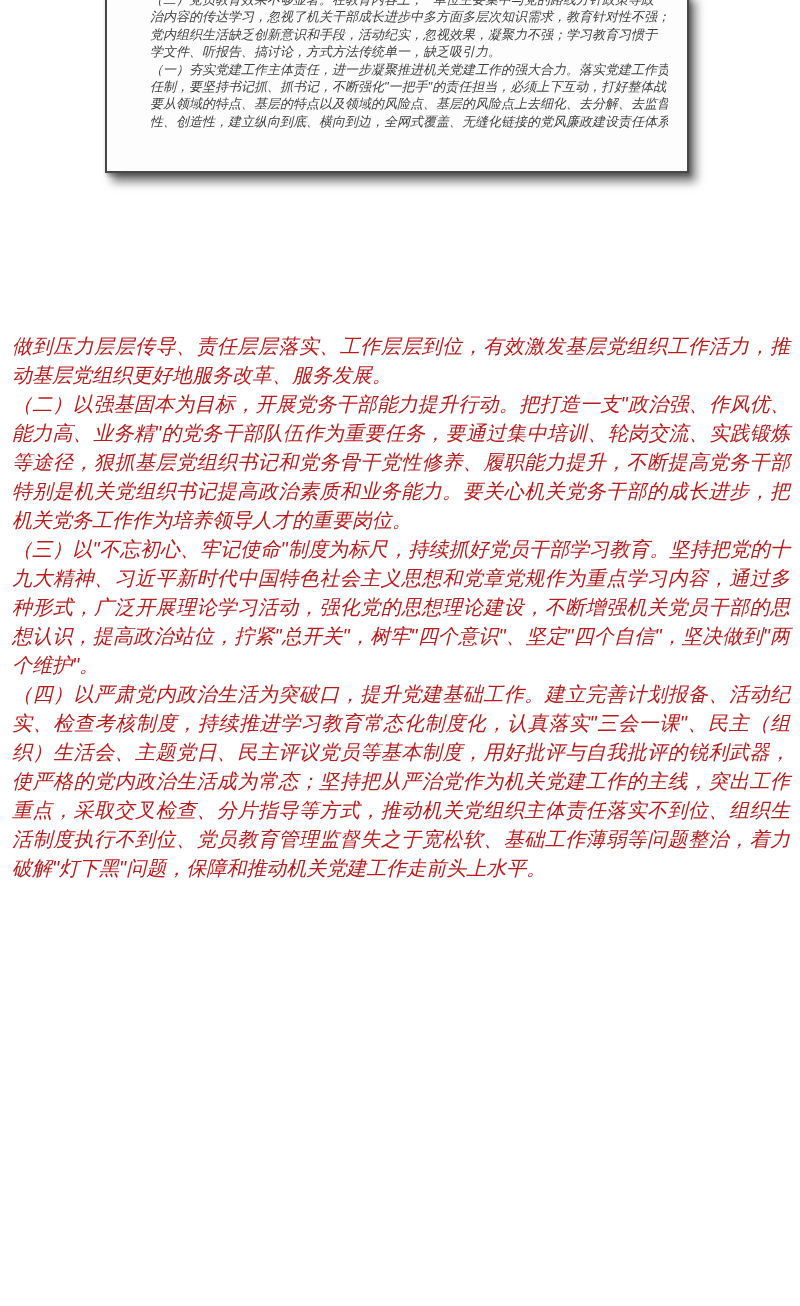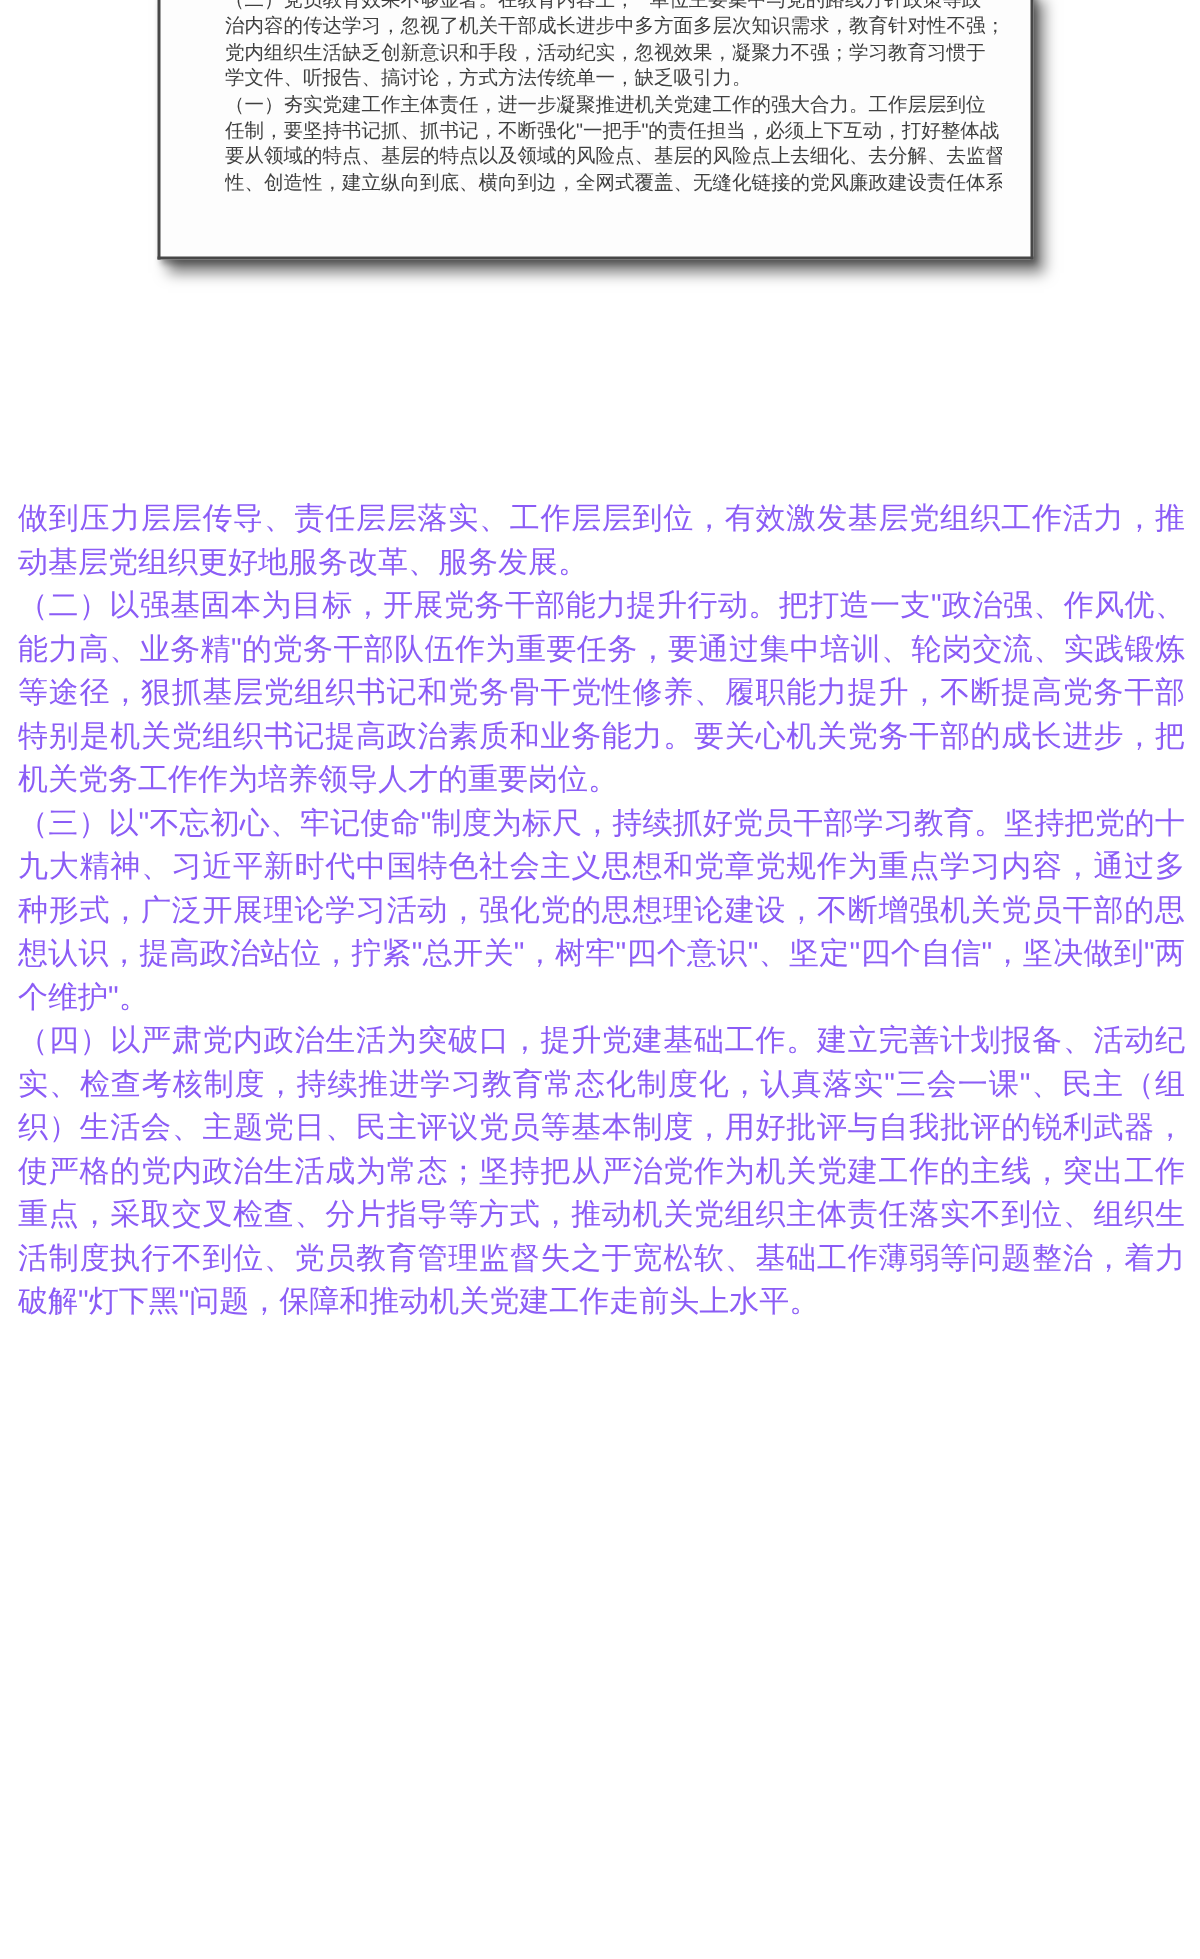--- a/index.html
+++ b/index.html
@@ -10,20 +10,21 @@
     height: 1306px;
     overflow: hidden;
     font-family: "Liberation Sans", "DejaVu Sans", sans-serif;
   }
   .stage {
     position: relative;
     width: 800px;
     height: 1143px;
     background: #ffffff;
     overflow: hidden;
+    font-style: italic;
   }
   
   .doc-page {
     position: absolute;
     left: 105px;
     top: -9px;
     width: 580px;
     height: 180px;
     background: #fdfdfd;
     border: 2px solid #474747;
@@ -46,40 +47,40 @@
   
   .body-text {
     position: absolute;
     top: 332px;
     left: 0;
     width: 800px;
     box-sizing: border-box;
     padding: 0 10px 0 12px;
     font-size: 20px;
     line-height: 29px;
-    color: #8b5cf6;
+    color: #b91c1c;
     text-align: justify;
   }
   .body-text p {
     margin: 0;
     word-break: break-all;
   }
 </style>
 </head>
 <body>
 
 <div class="stage">
 
   <div class="doc-page">
     <div class="page-text">
       <div class="pline">（二）党员教育效果不够显著。在教育内容上，**单位主要集中与党的路线方针政策等政</div>
       <div class="pline">治内容的传达学习，忽视了机关干部成长进步中多方面多层次知识需求，教育针对性不强；</div>
       <div class="pline">党内组织生活缺乏创新意识和手段，活动纪实，忽视效果，凝聚力不强；学习教育习惯于</div>
       <div class="pline">学文件、听报告、搞讨论，方式方法传统单一，缺乏吸引力。</div>
-      <div class="pline">（一）夯实党建工作主体责任，进一步凝聚推进机关党建工作的强大合力。工作层层到位</div>
+      <div class="pline">（一）夯实党建工作主体责任，进一步凝聚推进机关党建工作的强大合力。落实党建工作责</div>
       <div class="pline">任制，要坚持书记抓、抓书记，不断强化"一把手"的责任担当，必须上下互动，打好整体战，</div>
       <div class="pline">要从领域的特点、基层的特点以及领域的风险点、基层的风险点上去细化、去分解、去监督、</div>
       <div class="pline">性、创造性，建立纵向到底、横向到边，全网式覆盖、无缝化链接的党风廉政建设责任体系，</div>
     </div>
   </div>
 
   <div class="body-text">
     <p>做到压力层层传导、责任层层落实、工作层层到位，有效激发基层党组织工作活力，推动基层党组织更好地服务改革、服务发展。</p>
     <p>（二）以强基固本为目标，开展党务干部能力提升行动。把打造一支"政治强、作风优、能力高、业务精"的党务干部队伍作为重要任务，要通过集中培训、轮岗交流、实践锻炼等途径，狠抓基层党组织书记和党务骨干党性修养、履职能力提升，不断提高党务干部特别是机关党组织书记提高政治素质和业务能力。要关心机关党务干部的成长进步，把机关党务工作作为培养领导人才的重要岗位。</p>
     <p>（三）以"不忘初心、牢记使命"制度为标尺，持续抓好党员干部学习教育。坚持把党的十九大精神、习近平新时代中国特色社会主义思想和党章党规作为重点学习内容，通过多种形式，广泛开展理论学习活动，强化党的思想理论建设，不断增强机关党员干部的思想认识，提高政治站位，拧紧"总开关"，树牢"四个意识"、坚定"四个自信"，坚决做到"两个维护"。</p>

